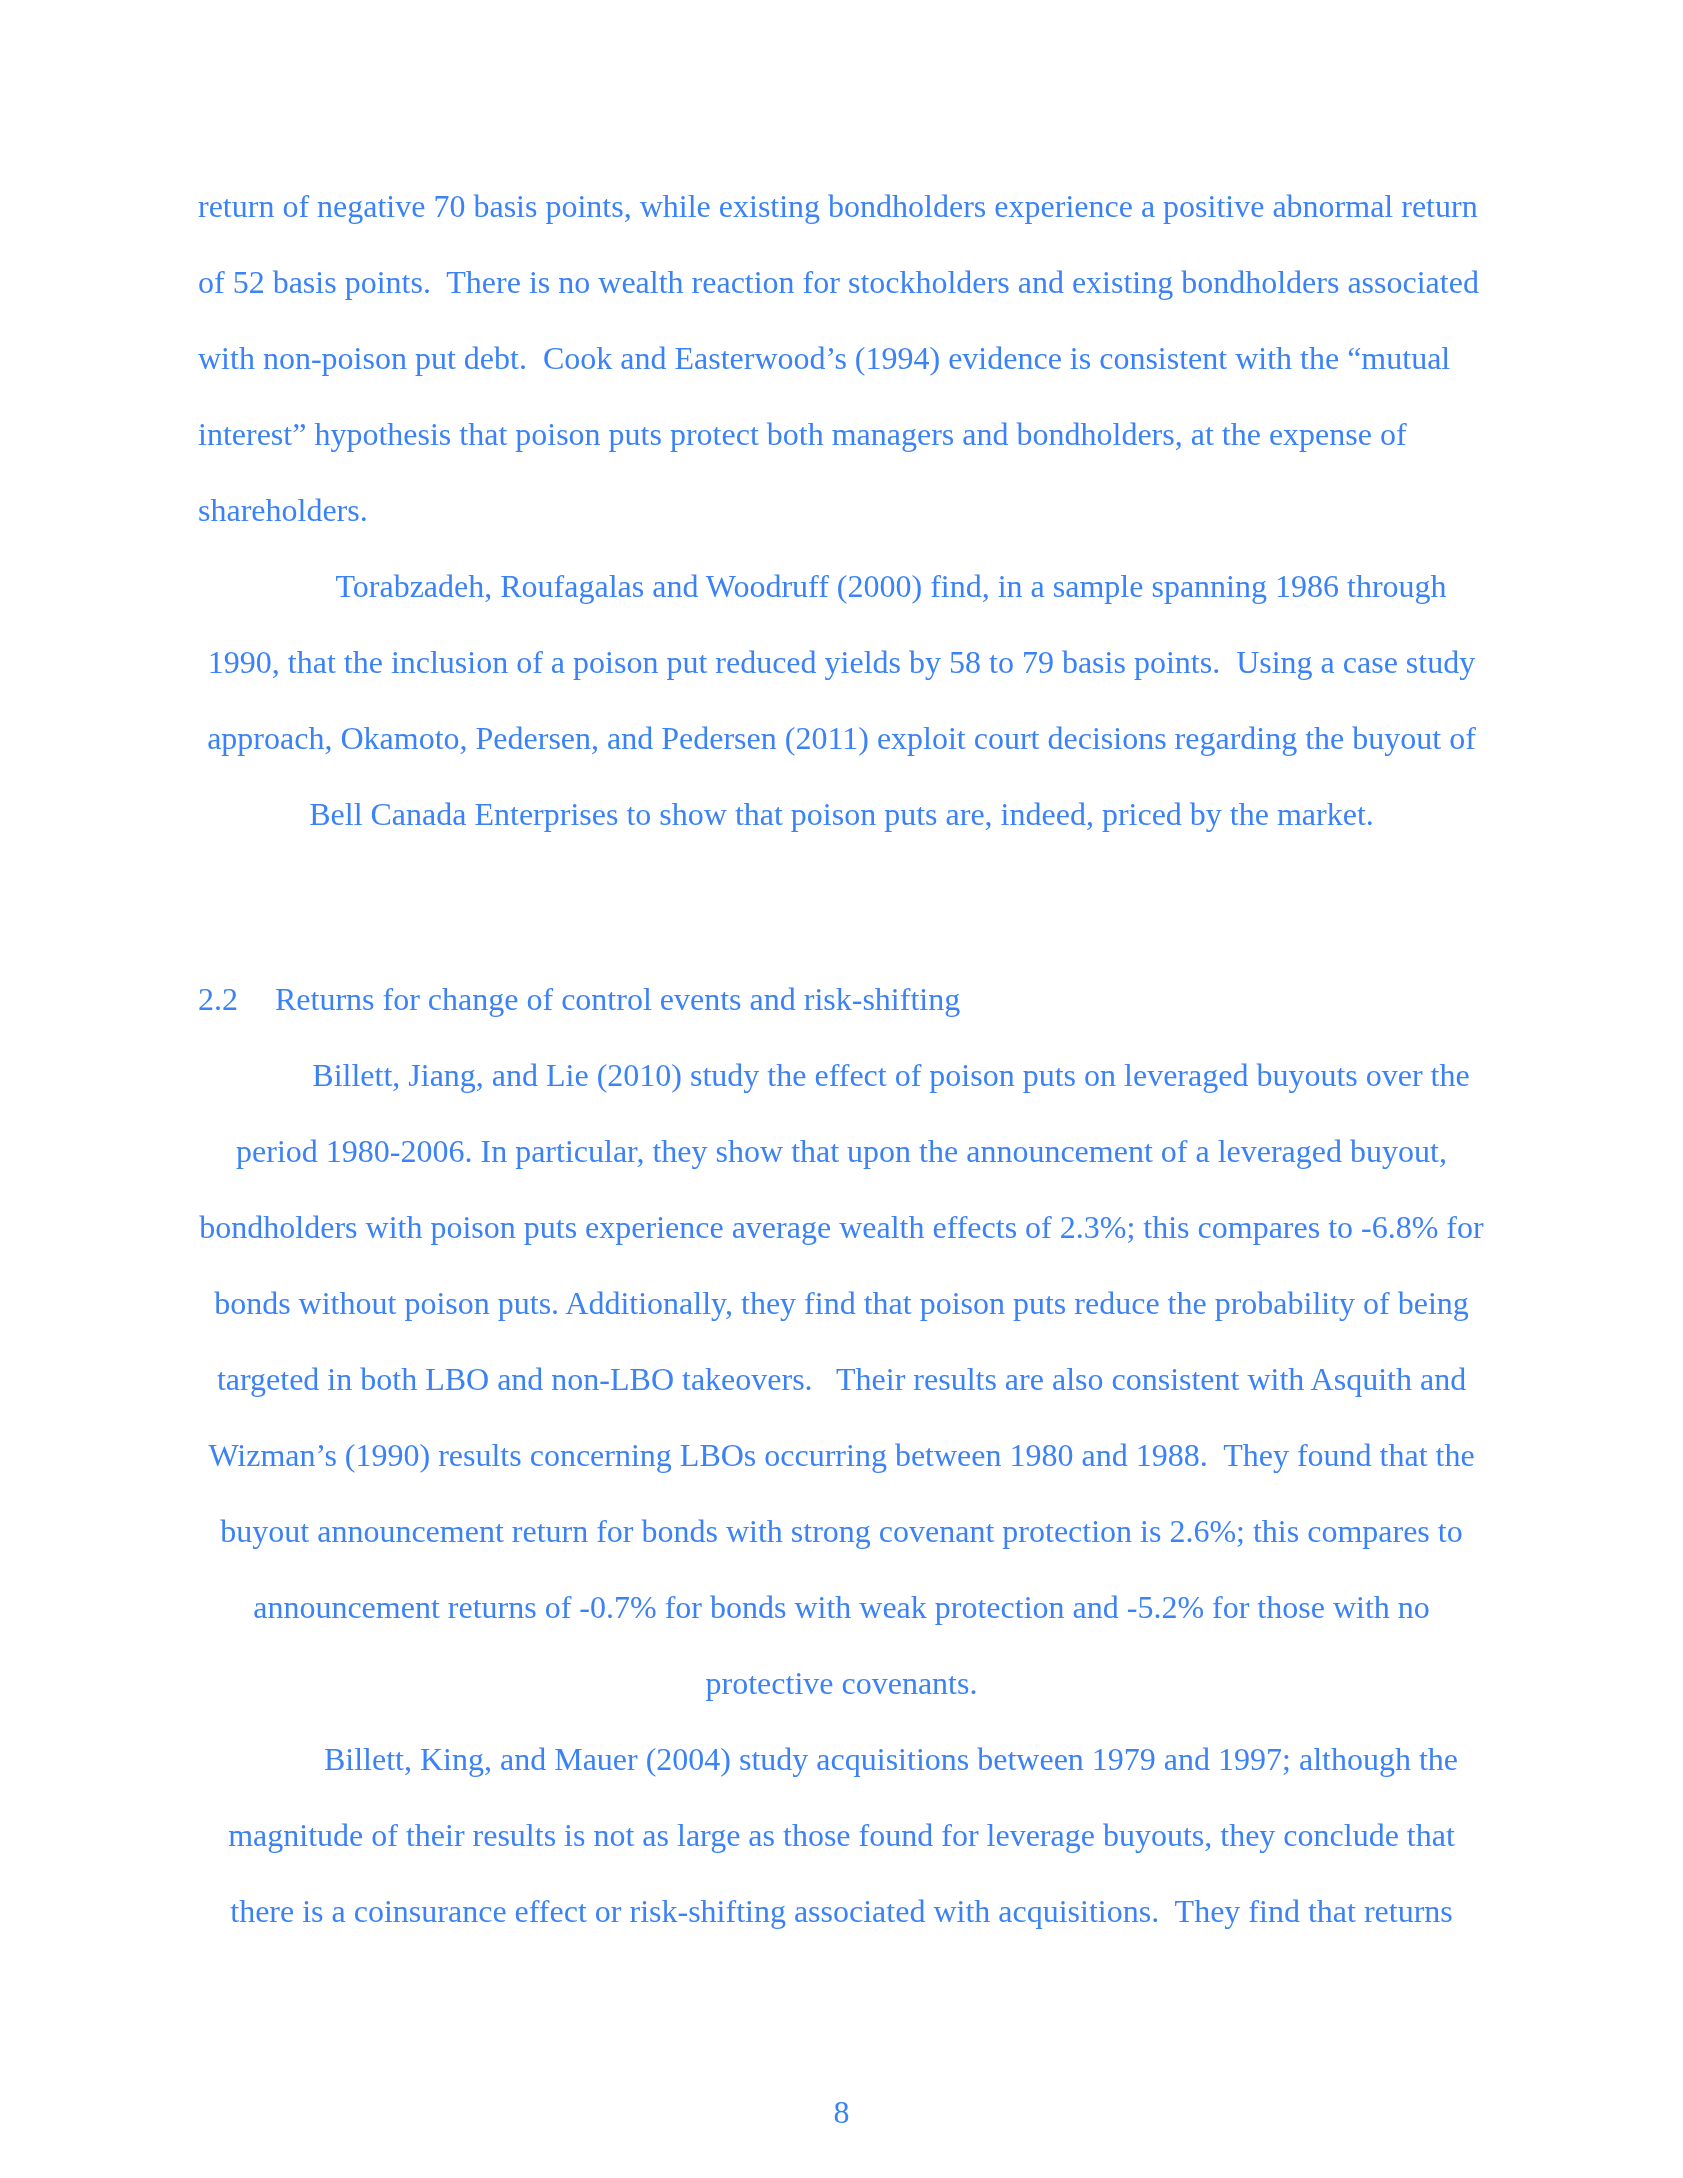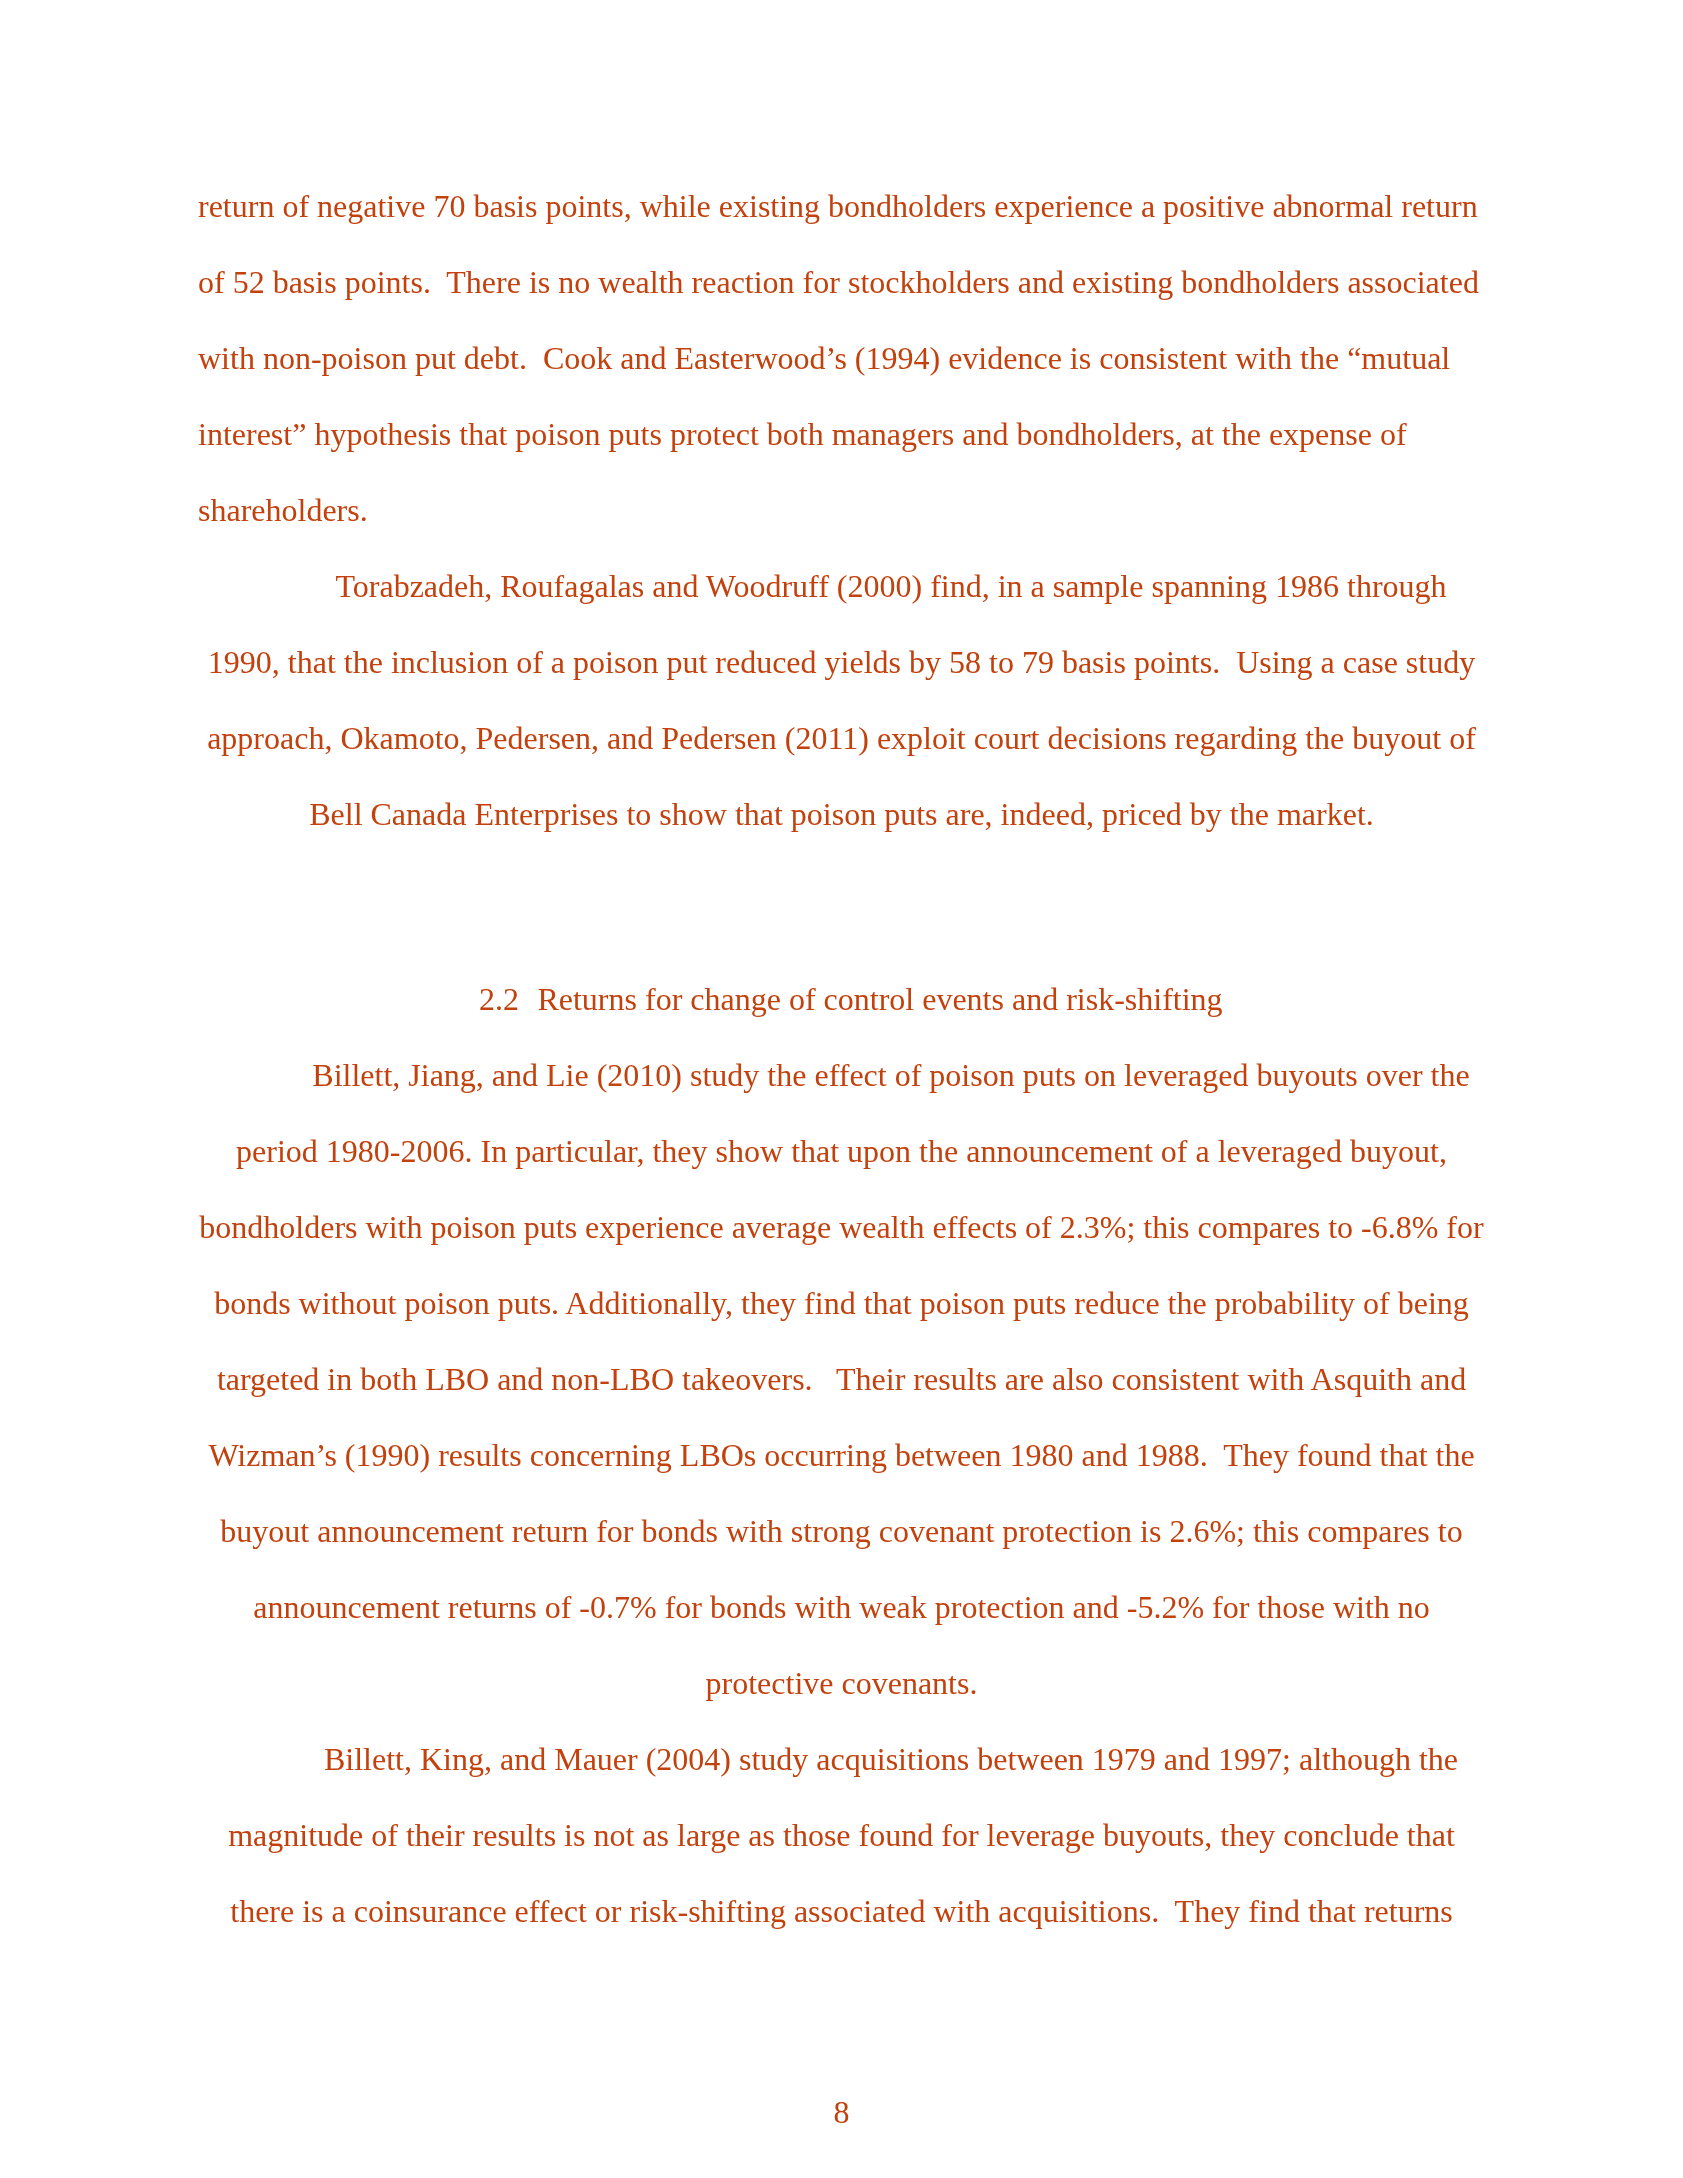--- a/index.html
+++ b/index.html
@@ -5,21 +5,21 @@
   html, body {
     margin: 0;
     padding: 0;
     background: #ffffff;
   }
   .page {
     position: relative;
     width: 1683px;
     height: 2178px;
     background: #ffffff;
-    color: #c2410c;
+    color: #3b82f6;
     font-family: "Liberation Serif", serif;
     overflow: hidden;
   }
   .text-block {
     position: absolute;
     left: 198px;
     top: 168px;
     width: 1287px;
     font-size: 32px;
     line-height: 76px;
@@ -28,21 +28,20 @@
   p.para {
     margin: 0;
     white-space: pre-wrap;
   }
   p.para.indent {
     text-indent: 99px;
     text-align: center;
   }
   p.section-heading {
     margin: 109px 0 0 0;
-    text-align: center;
   }
   .heading-number {
     display: inline-block;
     min-width: 77px;
   }
   .page-number {
     position: absolute;
     left: 0;
     right: 0;
     bottom: 48px;

